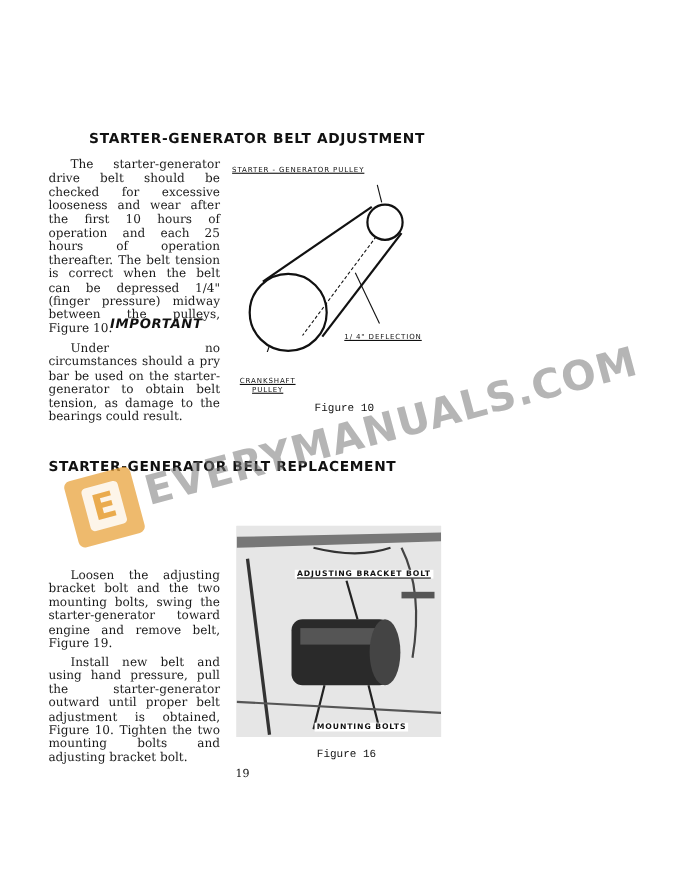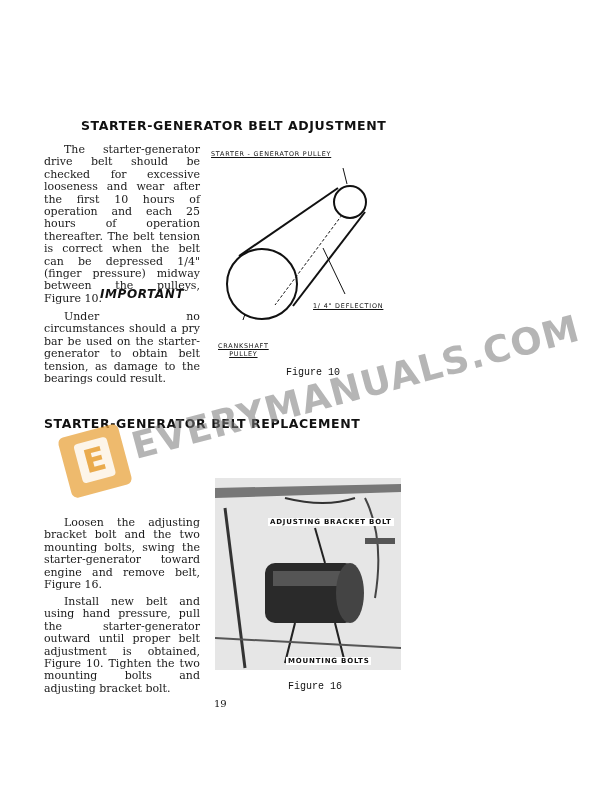--- a/index.html
+++ b/index.html
@@ -47,21 +47,21 @@
 <div class="abs label-sm" style="left:313px; top:302px;">1/ 4" DEFLECTION</div>
 <div class="abs label-sm" style="left:218px; top:342px; text-align:center;">
   <div>CRANKSHAFT</div>
   <div>PULLEY</div>
 </div>
 <div class="abs caption" style="left:286px; top:367px;">Figure 10</div>
 
 <div class="abs heading" style="left:44px; top:416px;">STARTER-GENERATOR BELT REPLACEMENT</div>
 
 <div class="abs para" style="left:44px; top:517px; width:156px;">
-  <p>Loosen the adjusting bracket bolt and the two mounting bolts, swing the starter-generator toward engine and remove belt, Figure 16.</p>
+  <p>Loosen the adjusting bracket bolt and the two mounting bolts, swing the starter-generator toward engine and remove belt, Figure 19.</p>
 </div>
 <div class="abs para" style="left:44px; top:596px; width:156px;">
   <p>Install new belt and using hand pressure, pull the starter-generator outward until proper belt adjustment is obtained, Figure 10. Tighten the two mounting bolts and adjusting bracket bolt.</p>
 </div>
 
 <div class="abs photo" style="left:215px; top:478px; width:186px; height:192px;">
   <svg width="186" height="192">
     <rect x="0" y="0" width="186" height="192" fill="#e6e6e6"></rect>
     <path d="M0 10 L186 6 L186 14 L0 20 Z" fill="#777"></path>
     <path d="M10 30 L30 190" stroke="#333" stroke-width="3" fill="none"></path>
@@ -70,21 +70,21 @@
     <rect x="50" y="85" width="90" height="60" rx="10" fill="#2a2a2a"></rect>
     <rect x="58" y="93" width="74" height="15" fill="#555"></rect>
     <ellipse cx="135" cy="115" rx="14" ry="30" fill="#444"></ellipse>
     <line x1="100" y1="50" x2="110" y2="85" stroke="#222" stroke-width="2"></line>
     <line x1="80" y1="145" x2="70" y2="185" stroke="#222" stroke-width="2"></line>
     <line x1="120" y1="145" x2="130" y2="185" stroke="#222" stroke-width="2"></line>
     <path d="M0 160 L186 170" stroke="#555" stroke-width="2"></path>
     <rect x="150" y="60" width="30" height="6" fill="#555"></rect>
   </svg>
 </div>
-<div class="abs photo-label" style="left:268px; top:518px;">ADJUSTING BRACKET BOLT</div>
+<div class="abs photo-label" style="left:268px; top:518px;text-decoration:underline;">ADJUSTING BRACKET BOLT</div>
 <div class="abs photo-label" style="left:286px; top:657px;">MOUNTING BOLTS</div>
 <div class="abs caption" style="left:288px; top:681px;">Figure 16</div>
 
 <div class="abs pagenum" style="left:214px; top:698px;">19</div>
 
 <div class="abs" style="left:64px; top:430px; width:62px; height:62px; transform:rotate(-15deg); border-radius:6px; background:rgba(232,163,60,0.75);">
   <div style="position:absolute; left:14px; top:10px; width:34px; height:40px; border-radius:4px; background:rgba(255,255,255,0.85); font-family:'DejaVu Sans',sans-serif; font-weight:bold; font-size:32px; color:rgba(232,163,60,0.9); text-align:center; line-height:40px;">E</div>
 </div>
 <div class="abs watermark-text" style="left:138px; top:425px;">EVERYMANUALS.COM</div>
 

